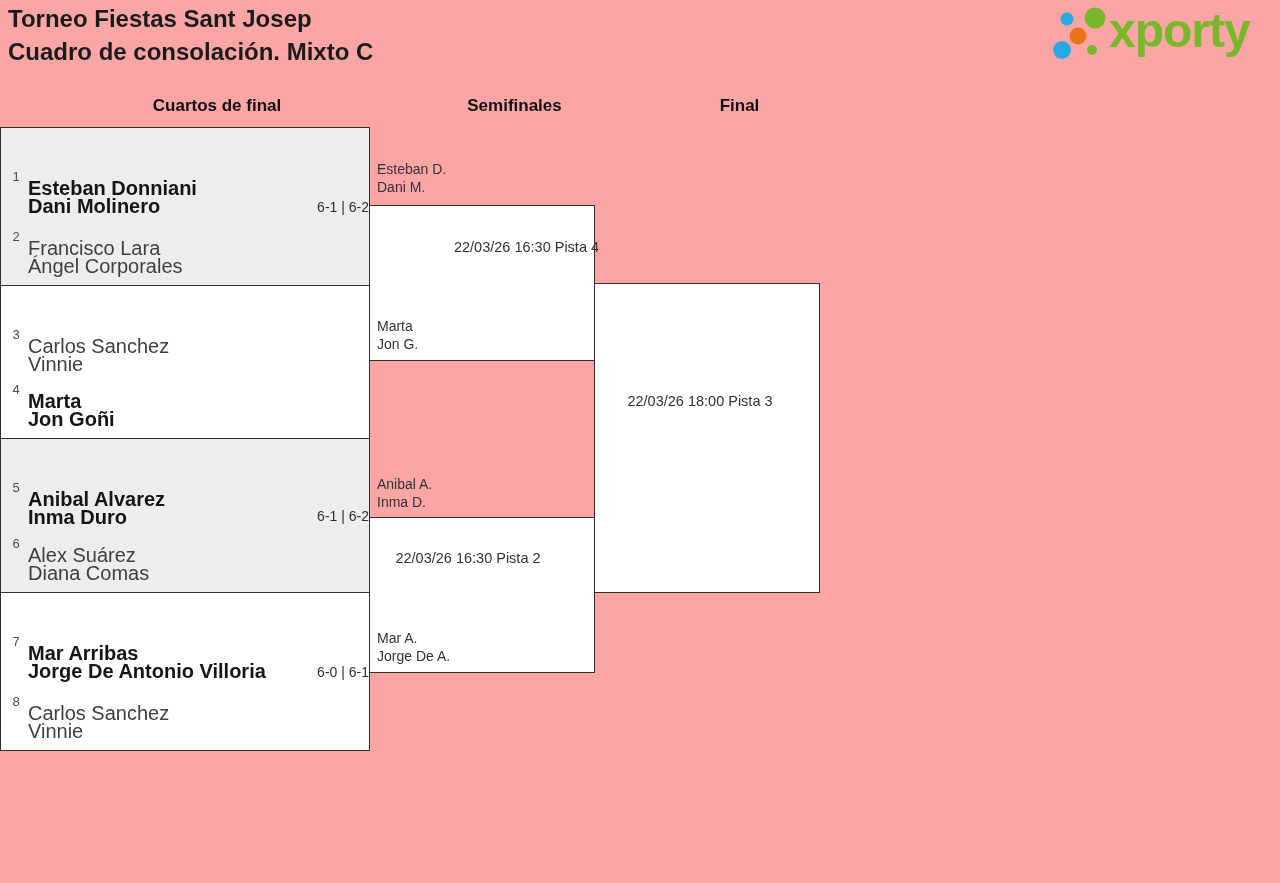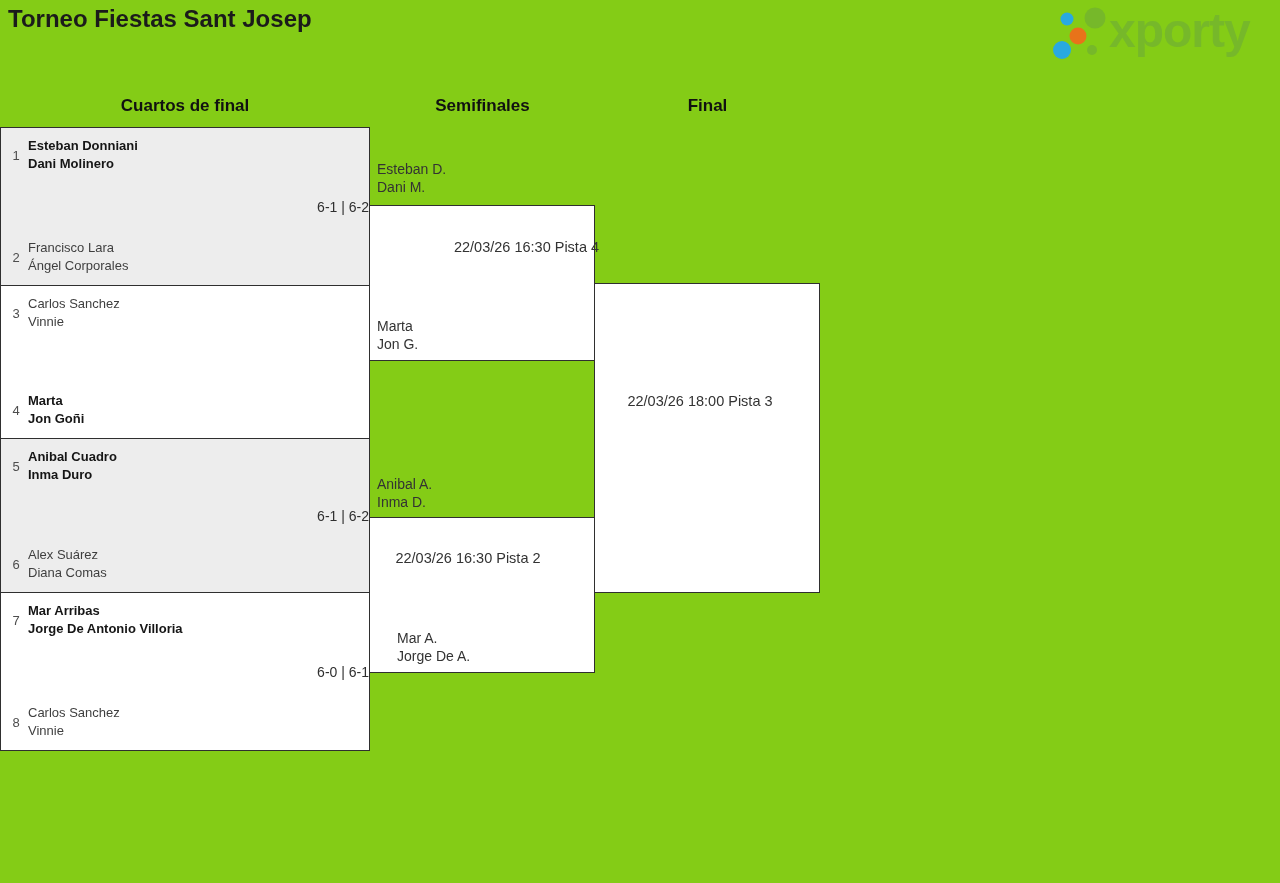--- a/index.html
+++ b/index.html
@@ -1,63 +1,64 @@
 <!DOCTYPE html>
 <html><head>
 <meta charset="utf-8">
 <style>
   html,body { margin:0; padding:0; background:#fff; }
   .page {
-    position:relative; width:1280px; height:883px; background:#84cc16;
+    position:relative; width:1280px; height:883px; background:#fca5a5;
     font-family:"Liberation Sans", sans-serif; overflow:hidden;
   }
   .title {
     position:absolute; left:8px; top:2px;
     font-size:24px; font-weight:700; color:#1b1b1b; line-height:33px;
   }
   .logo { position:absolute; left:1045px; top:2px; width:235px; height:66px; }
   .col-head {
     position:absolute; top:96px; height:20px; line-height:20px;
-    font-size:17px; font-weight:700; color:#111; text-align:center;
+    font-size:17px; font-weight:700; color:#111; text-align:center;padding-left:32px;
   }
   .col-head.c1 { left:0; width:370px; }
   .col-head.c2 { left:370px; width:225px; }
   .col-head.c3 { left:595px; width:225px; }
 
   .box {
     position:absolute; box-sizing:border-box;
     border:1px solid #2f2f2f; background:#fff;
   }
   .box.grey { background:#ededed; }
   .qf { left:0; width:370px; }
 
   .team-row { position:absolute; left:8px; right:6px; display:flex; align-items:center; }
   .team-row.top { top:9px; }
   .team-row.bottom { bottom:10px; }
   .seed { width:14px; flex:none; font-size:13px; color:#4d4d4d; text-align:center; margin-right:5px; }
-  .names { font-size:13px; line-height:18px; color:#3f3f3f; }
+  .names { font-size:20px; line-height:18px; color:#3f3f3f;margin-top:42px; }
   .names.winner { font-weight:700; color:#151515; }
 
   .score {
     position:absolute; left:0; right:0; top:50%; transform:translateY(-50%);
     text-align:right; font-size:14px; color:#2f2f2f;
   }
   .sf-entry { position:absolute; font-size:14px; line-height:18px; color:#333;margin-top:13px; }
   .sched { position:absolute; height:18px; line-height:18px; text-align:center; font-size:14.5px; color:#333; }
   .sched.sfA { left:370px; width:225px; top:238px;margin-left:44px; }
   .sched.sfB { left:370px; width:196px; top:549px; }
   .sched.fin { left:594px; width:212px; top:392px; }
 </style>
 </head>
 <body>
 
 <div class="page">
 
   <div class="title">
     <div>Torneo Fiestas Sant Josep</div>
+    <div>Cuadro de consolación. Mixto C</div>
   </div>
 
   <svg class="logo" viewBox="0 0 235 66" xmlns="http://www.w3.org/2000/svg">
     <circle cx="22" cy="17" r="6.5" fill="#29a9e1"></circle>
     <circle cx="50" cy="16" r="10.5" fill="#76b82a"></circle>
     <circle cx="33" cy="34" r="8.5" fill="#e8731a"></circle>
     <circle cx="17" cy="48" r="9" fill="#29a9e1"></circle>
     <circle cx="47" cy="48" r="5" fill="#76b82a"></circle>
     <text x="64" y="45" font-family="Liberation Sans, sans-serif" font-size="48" font-weight="bold" letter-spacing="-1" fill="#76b82a">xporty</text>
   </svg>
@@ -98,21 +99,21 @@
         <div>Marta</div>
         <div>Jon Goñi</div>
       </span>
     </div>
   </div>
 
   <div class="box grey qf" style="top:438px;height:155px">
     <div class="team-row top">
       <span class="seed">5</span>
       <span class="names winner">
-        <div>Anibal Cuadro</div>
+        <div>Anibal Alvarez</div>
         <div>Inma Duro</div>
       </span>
     </div>
     <div class="score">6-1 | 6-2</div>
     <div class="team-row bottom">
       <span class="seed">6</span>
       <span class="names">
         <div>Alex Suárez</div>
         <div>Diana Comas</div>
       </span>
@@ -150,20 +151,20 @@
   <div class="sf-entry" style="left:377px;top:304px">
     <div>Marta</div>
     <div>Jon G.</div>
   </div>
 
   <div class="sf-entry" style="left:377px;top:462px">
     <div>Anibal A.</div>
     <div>Inma D.</div>
   </div>
   <div class="sched sfB">22/03/26 16:30 Pista 2</div>
-  <div class="sf-entry" style="left:397px;top:616px">
+  <div class="sf-entry" style="left:377px;top:616px">
     <div>Mar A.</div>
     <div>Jorge De A.</div>
   </div>
 
   <div class="sched fin">22/03/26 18:00 Pista 3</div>
 
 </div>
 
 </body></html>

